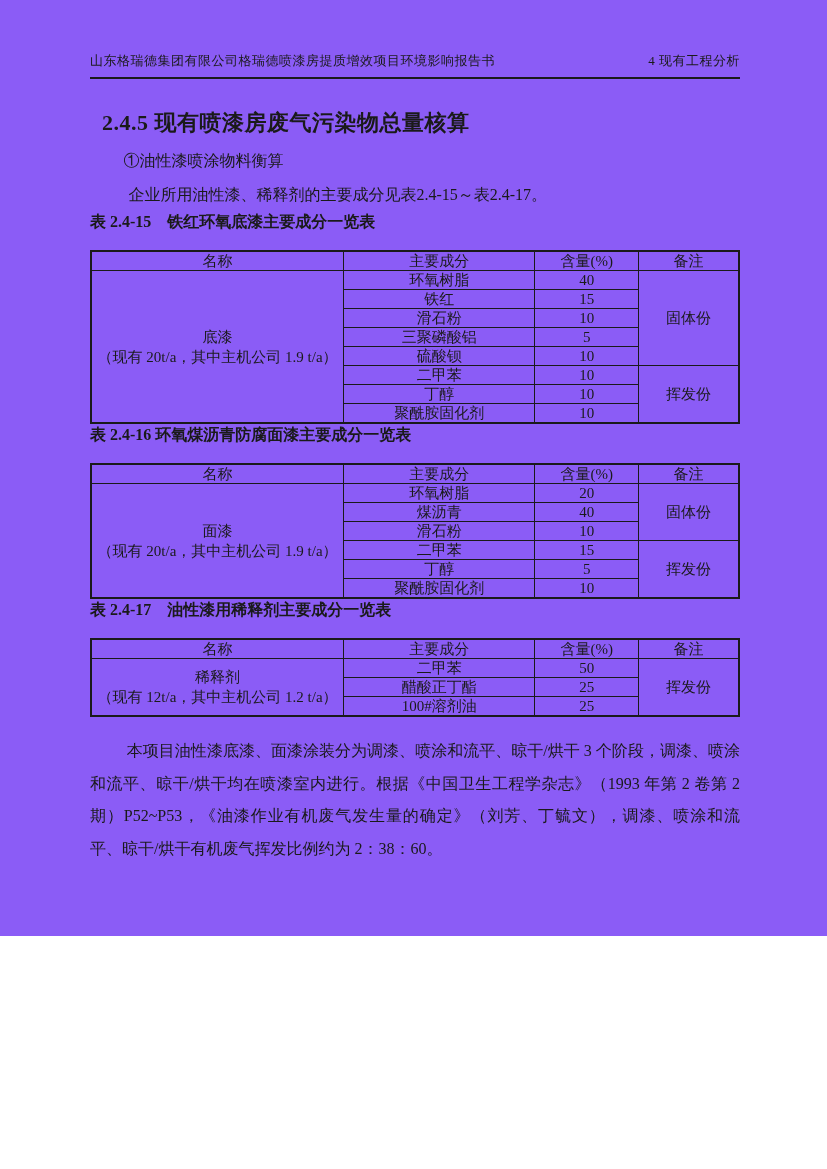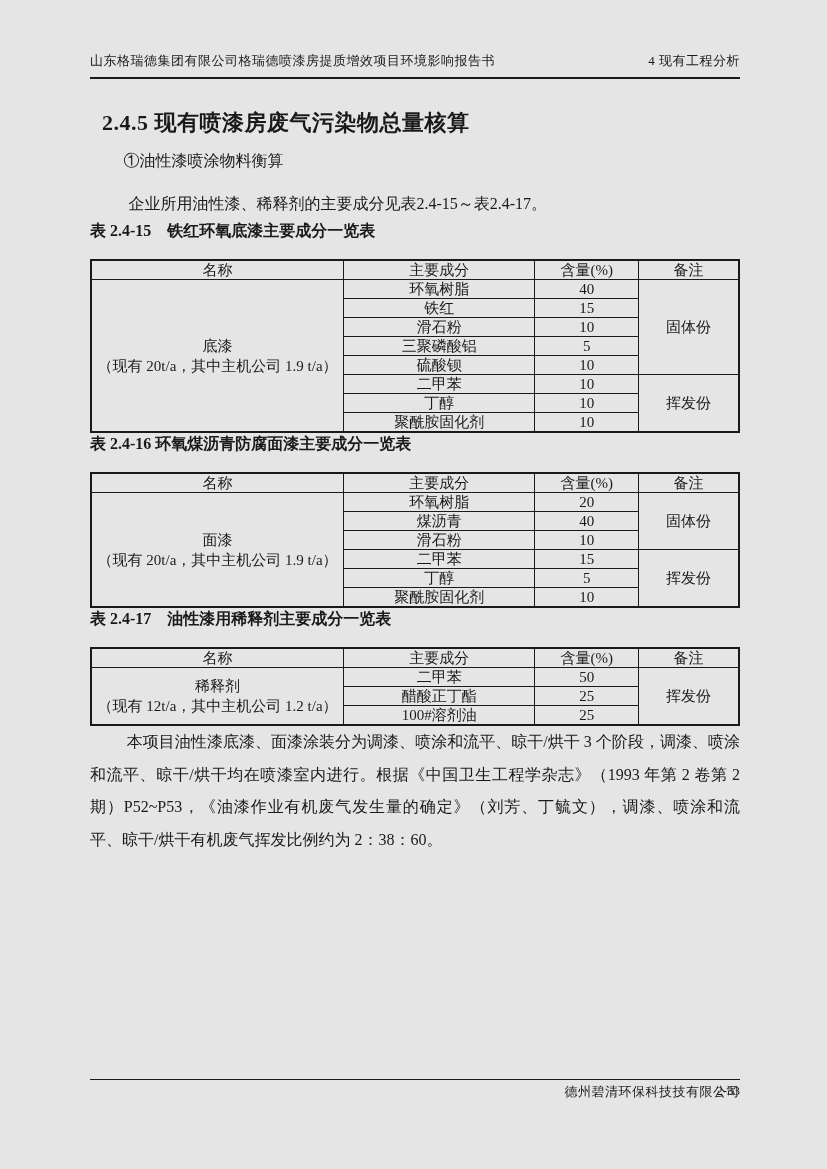--- a/index.html
+++ b/index.html
@@ -1,22 +1,22 @@
 <!DOCTYPE html>
 <html><head>
 <meta charset="utf-8">
 <style>
   * { box-sizing: border-box; }
   html, body { margin: 0; padding: 0; background: #ffffff; }
   .page {
     position: relative;
     width: 827px;
-    height: 1169px;
+    height: 936px;
     margin: 0 auto;
-    background: #e5e5e5;
+    background: #8b5cf6;
     color: #1a1a1a;
     font-family: "Liberation Serif", "DejaVu Serif", serif;
     overflow: hidden;
   }
   .page-header {
     position: absolute;
     top: 52px;
     left: 90px;
     width: 650px;
     display: flex;
@@ -39,21 +39,21 @@
     margin: 6px 0 0 12px;
     letter-spacing: 0.5px;
   }
   .subitem {
     font-size: 16px;
     margin: 13px 0 0 0;
     text-indent: 2.1em;
   }
   .intro {
     font-size: 16px;
-    margin: 22px 0 6px 0;
+    margin: 13px 0 6px 0;
     text-indent: 2.4em;
   }
   .tbl-title {
     font-size: 16px;
     font-weight: bold;
     text-align: left;
     margin: 1px 0 17px 0;
   }
   table.comp-table {
     width: 100%;
@@ -74,21 +74,21 @@
   }
   table.comp-table th { border-bottom: 1.5px solid #1a1a1a; margin-left: 8px; }
   td.name-cell div { line-height: 20px; }
   .body-para {
     font-size: 16px;
     line-height: 32.5px;
     text-align: justify;
     margin: 0;
     text-indent: 2.3em;
   }
-  .body-para.first { }
+  .body-para.first { margin-top: 18px; }
   .page-footer {
     position: absolute;
     top: 1079px;
     left: 90px;
     width: 650px;
     border-top: 1.5px solid #1a1a1a;
     padding-top: 3px;
     font-size: 13px;
     text-align: right;
   }

